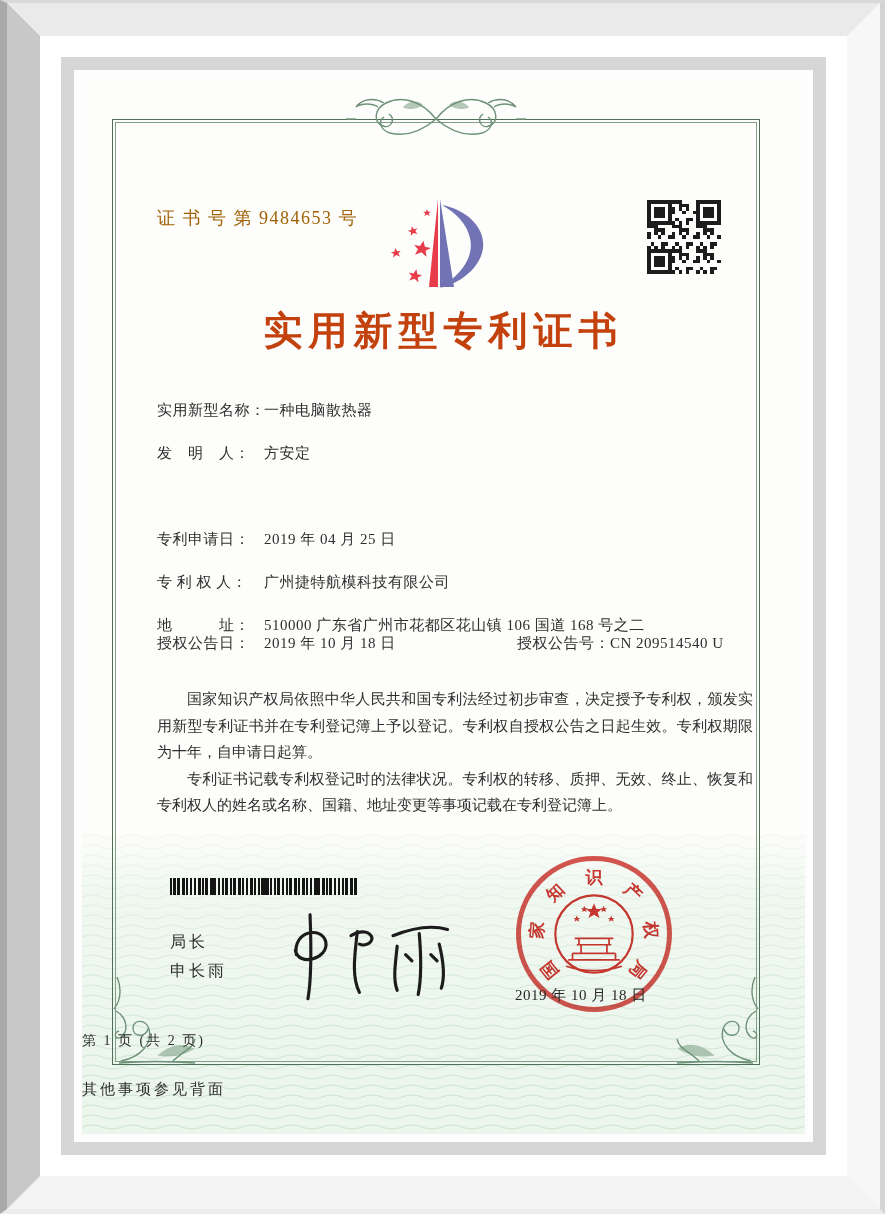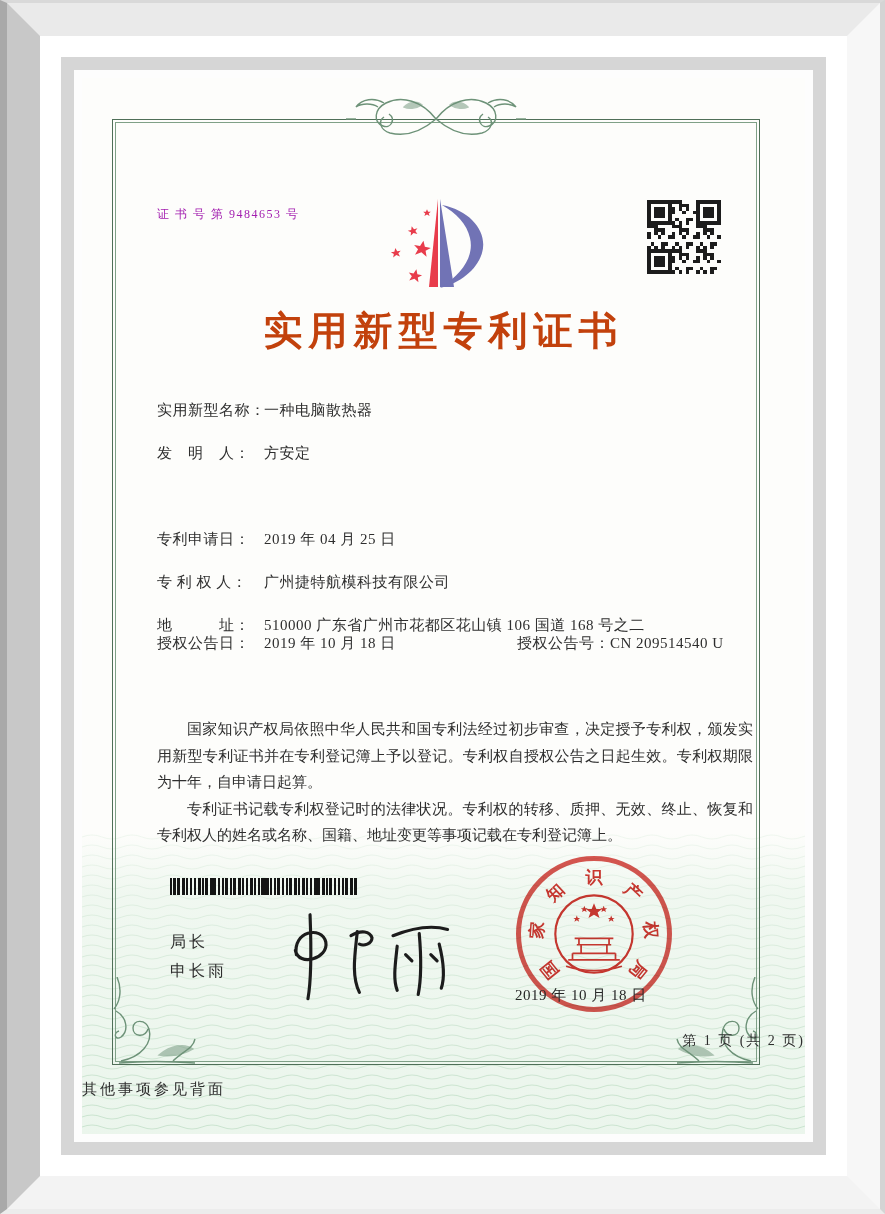--- a/index.html
+++ b/index.html
@@ -36,33 +36,33 @@
   .guilloche-svg { position:absolute; left:0; top:755px; width:723px; height:301px; }
   .cert-border {
     position:absolute; top:41px; left:30px; right:45px; bottom:69px;
     border:1.5px solid #4f6f58;
   }
   .cert-border::after {
     content:""; position:absolute; inset:2px; border:1px solid #7fa087;
   }
   .flourish { position:absolute; }
   
-  .cert-number { position:absolute; left:75px; top:128px; font-size:12px; letter-spacing:1.5px; color:#a21caf; white-space:nowrap; }
+  .cert-number { position:absolute; left:75px; top:128px; font-size:18px; letter-spacing:1.5px; color:#a16207; white-space:nowrap; }
   .logo { position:absolute; left:298px; top:112px; width:114px; height:110px; }
   .qr   { position:absolute; left:565px; top:122px; width:74px; height:74px; }
   .qr svg { width:100%; height:100%; shape-rendering:crispEdges; fill:#1c1c1c; }
   .title {
     position:absolute; left:0; top:226px; width:723px; text-align:center;
     font-size:39px; font-weight:700; letter-spacing:6px; color:#c2410c;
   }
   .row { position:absolute; left:75px; font-size:15px; white-space:nowrap; letter-spacing:.5px; }
   .row-label { display:inline-block; width:107px; white-space:pre; }
   .grant-no { position:absolute; left:360px; top:0; white-space:nowrap; }
   .paragraphs {
-    position:absolute; left:75px; top:638px; width:596px;
+    position:absolute; left:75px; top:608px; width:596px;
     font-size:15px; line-height:26.5px; text-align:justify; color:#2e2e2e;
   }
   .paragraphs p { text-indent:2em; }
   .barcode {
     position:absolute; left:88px; top:800px; width:188px; height:17px;
     background:
       repeating-linear-gradient(90deg,#141414 0 2px,transparent 2px 4px),
       repeating-linear-gradient(90deg,#141414 0 1px,transparent 1px 7px),
       repeating-linear-gradient(90deg,transparent 0 3px,#141414 3px 5px,transparent 5px 13px);
   }
@@ -81,21 +81,21 @@
   }
   .sc0{transform:translate(-50%,-50%) rotate(-129deg) translateY(-57px);}
   .sc1{transform:translate(-50%,-50%) rotate(-86deg)  translateY(-57px);}
   .sc2{transform:translate(-50%,-50%) rotate(-43deg)  translateY(-57px);}
   .sc3{transform:translate(-50%,-50%) rotate(0deg)    translateY(-57px);}
   .sc4{transform:translate(-50%,-50%) rotate(43deg)   translateY(-57px);}
   .sc5{transform:translate(-50%,-50%) rotate(86deg)   translateY(-57px);}
   .sc6{transform:translate(-50%,-50%) rotate(129deg)  translateY(-57px);}
   .emblem { position:absolute; left:50%; top:50%; transform:translate(-50%,-50%); width:86px; height:86px; }
   .seal-date { position:absolute; left:433px; top:908px; width:175px; font-size:15px; color:#272727; letter-spacing:.5px; white-space:nowrap; }
-  .page-num  { position:absolute; left:0; top:954px;  width:723px; text-align:right; font-size:14px; letter-spacing:2px; }
+  .page-num  { position:absolute; left:0; top:954px;  width:723px; text-align:left; font-size:14px; letter-spacing:2px; }
   .back-note { position:absolute; left:0; top:1002px; width:723px; text-align:left; font-size:15px; letter-spacing:3px; }
 </style>
 </head>
 <body>
 
 <div class="outer">
  <div class="frame">
   <div class="mat">
    <div class="groove">
     <div class="mat2">

